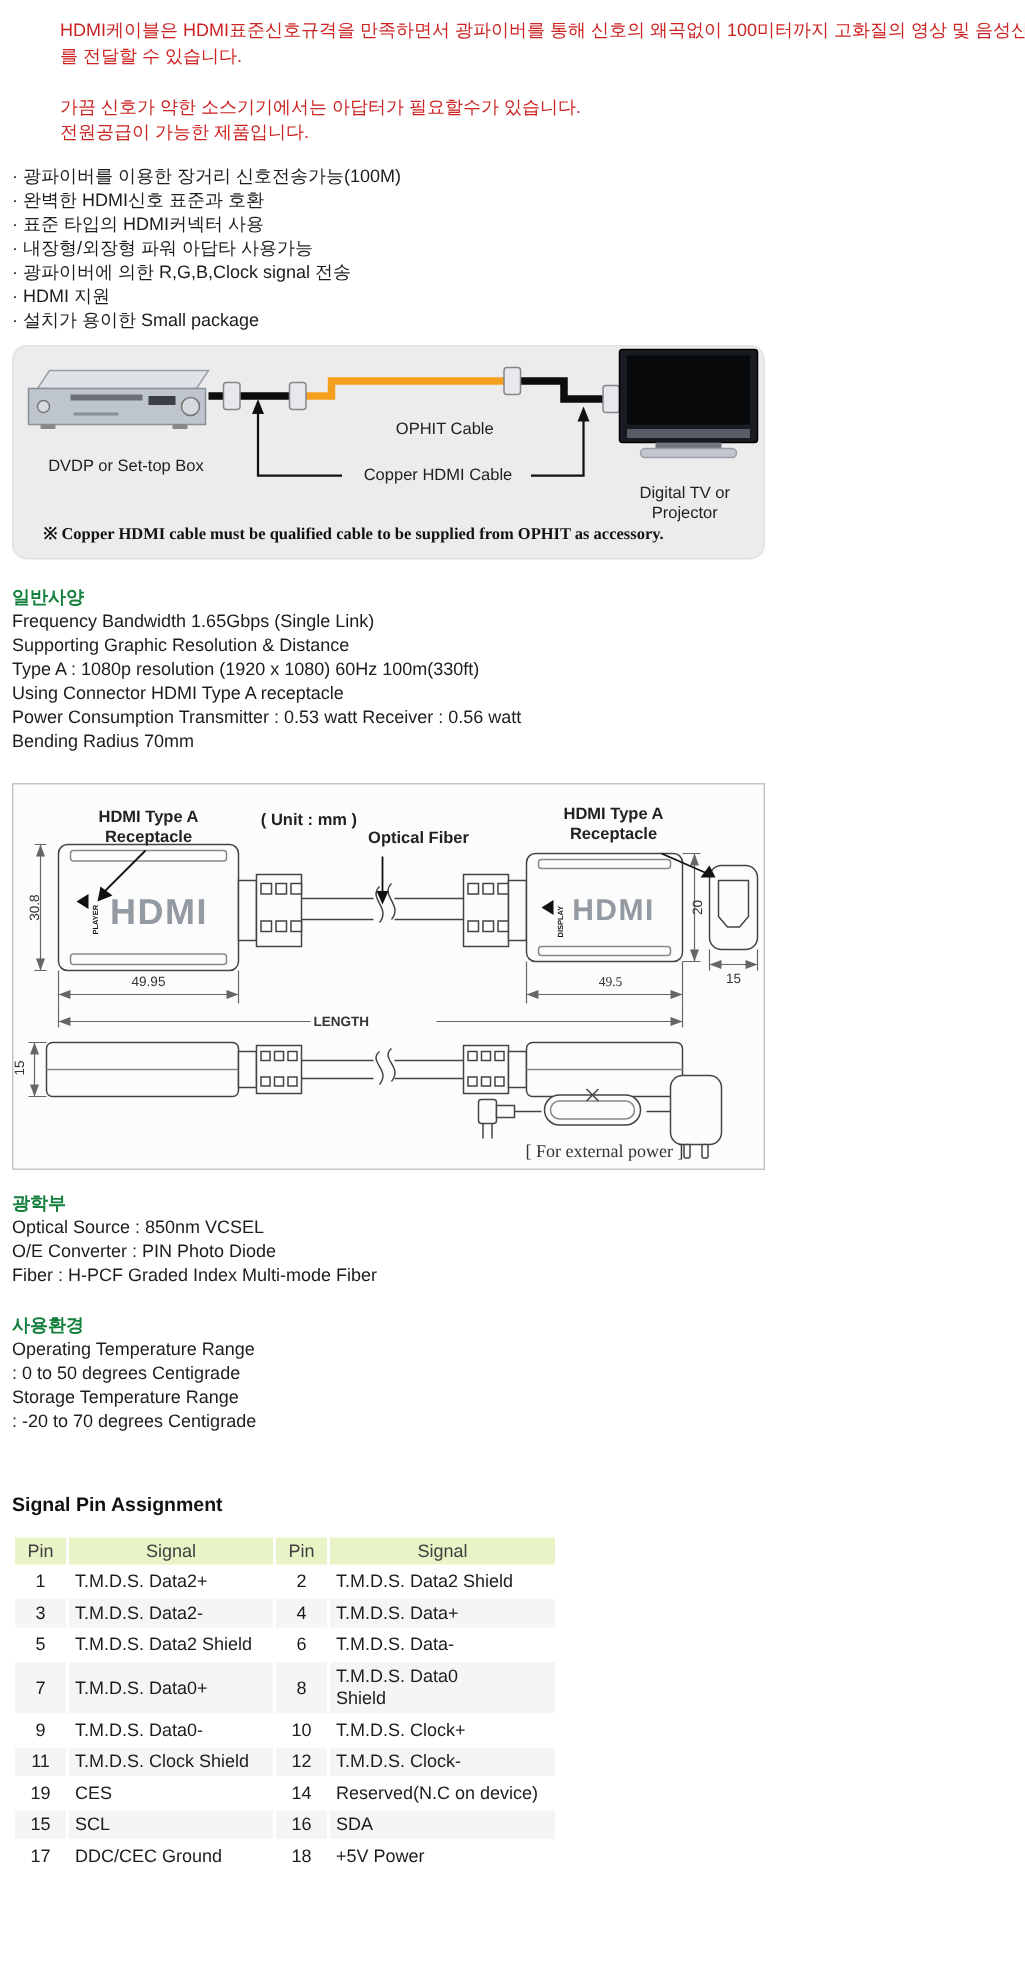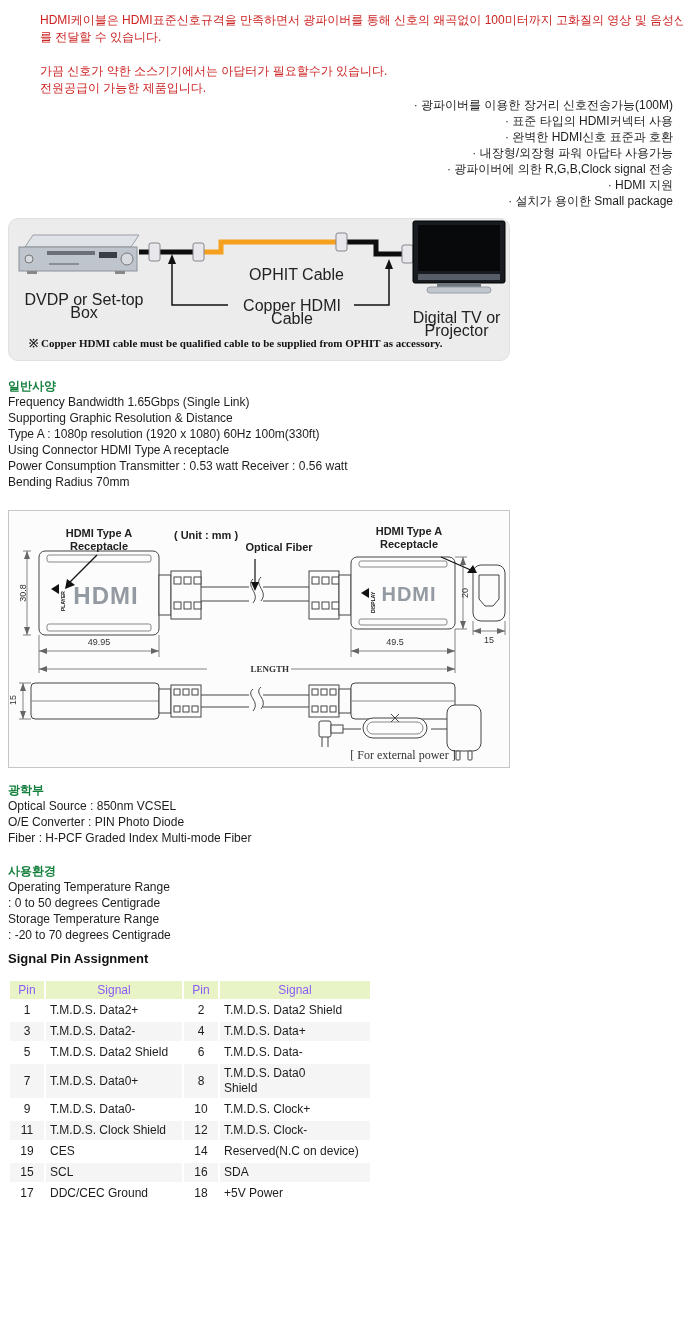--- a/index.html
+++ b/index.html
@@ -3,56 +3,56 @@
 <meta charset="utf-8">
 <style>
   html,body{margin:0;padding:0;}
   body{
     width:683px;height:1323px;overflow:hidden;background:#fff;
     font-family:"Liberation Sans",sans-serif;font-size:12px;color:#1c1c1c;
   }
   .content{padding:12px 10px 0 8px;}
   .red-para{color:#cc2222;line-height:17px;width:662px;margin-left:32px;}
   .red-gap{height:17px;}
-  .feature-list{line-height:16px;text-align:right;}
+  .feature-list{margin-top:12px;line-height:16px;}
   .ln{line-height:16px;}
   .sec-title{color:#15803d;font-weight:bold;line-height:16px;}
   .sec{margin-top:17px;}
 
   
   .fig1{
     position:relative;margin-top:9px;width:500px;height:141px;
     background:#ececec;border:1px solid #e0e0e0;border-radius:10px;
   }
-  .fig-label{position:absolute;font-size:16px;color:#222;text-align:center;line-height:13px;white-space:pre-line;}
+  .fig-label{position:absolute;font-size:11px;color:#222;text-align:center;line-height:13px;white-space:pre-line;}
   .fig1 .note{
     position:absolute;left:20px;top:116px;width:474px;
     font-family:"Liberation Serif",serif;font-weight:bold;font-size:11px;color:#111;text-align:left;
   }
 
   
   .fig2{
     position:relative;margin-top:20px;width:500px;height:256px;
     background:#fcfcfc;border:1px solid #c6c6c6;
   }
   .draw-label{position:absolute;font-size:11px;font-weight:bold;color:#222;text-align:center;line-height:13px;white-space:pre-line;}
   .dim{position:absolute;font-size:9px;color:#333;text-align:center;}
   .dim.rot{transform:rotate(-90deg);transform-origin:center;}
-  .length-label{position:absolute;font-size:9px;font-weight:bold;font-family:Liberation Serif, serif;color:#333;text-align:right;background:#fcfcfc;}
+  .length-label{position:absolute;font-size:9px;font-weight:bold;font-family:Liberation Sans, sans-serif;color:#333;text-align:left;background:#fcfcfc;}
   .power-label{position:absolute;font-family:"Liberation Serif",serif;font-size:12px;color:#333;text-align:center;}
 
   svg{position:absolute;left:0;top:0;}
   .hdmi-logo{font-family:"Liberation Sans",sans-serif;font-weight:bold;fill:#939aa1;letter-spacing:1px;}
   .marking{font-family:"Liberation Sans",sans-serif;font-size:5px;fill:#111;font-weight:bold;}
 
   
-  .pin-title{margin-top:8px;font-size:13px;font-weight:bold;color:#111;}
+  .pin-title{margin-top:40px;font-size:13px;font-weight:bold;color:#111;}
   table.pins{margin-top:13px;border-collapse:separate;border-spacing:2px;}
   table.pins th{
-    background:#e9f4c6;font-weight:normal;font-size:12px;color:#8b5cf6;
+    background:#e9f4c6;font-weight:normal;font-size:12px;color:#404040;
     padding:2px 3px;text-align:center;
   }
   table.pins td{padding:2px 4px;font-size:12px;line-height:15px;vertical-align:middle;background:#fff;}
   table.pins tr.alt td{background:#f5f5f5;}
   td.pin{text-align:center;width:26px;}
   td.sig{text-align:left;white-space:pre-line;}
   td.sig.c1{width:128px;}
   td.sig.c2{width:142px;}
 </style>
 </head>
@@ -60,22 +60,22 @@
 
 <div class="content">
 
   <div class="red-para">HDMI케이블은 HDMI표준신호규격을 만족하면서 광파이버를 통해 신호의 왜곡없이 100미터까지 고화질의 영상 및 음성신호를 전달할 수 있습니다.</div>
   <div class="red-gap"></div>
   <div class="red-para">가끔 신호가 약한 소스기기에서는 아답터가 필요할수가 있습니다.</div>
   <div class="red-para">전원공급이 가능한 제품입니다.</div>
 
   <div class="feature-list">
       <div class="ln">· 광파이버를 이용한 장거리 신호전송가능(100M)</div>
+      <div class="ln">· 완벽한 HDMI신호 표준과 호환</div>
       <div class="ln">· 표준 타입의 HDMI커넥터 사용</div>
-      <div class="ln">· 완벽한 HDMI신호 표준과 호환</div>
       <div class="ln">· 내장형/외장형 파워 아답타 사용가능</div>
       <div class="ln">· 광파이버에 의한 R,G,B,Clock signal 전송</div>
       <div class="ln">· HDMI 지원</div>
       <div class="ln">· 설치가 용이한 Small package</div>
     </div>
 
   <div class="fig1">
     <svg width="500" height="141" viewBox="0 0 500 141">
 
       <g>
@@ -268,21 +268,21 @@
     </svg>
     <div class="draw-label" style="left:30px;top:16px;width:120px;">HDMI Type A
 Receptacle</div>
     <div class="draw-label" style="left:152px;top:18px;width:90px;">( Unit : mm )</div>
     <div class="draw-label" style="left:225px;top:30px;width:90px;">Optical Fiber</div>
     <div class="draw-label" style="left:340px;top:14px;width:120px;">HDMI Type A
 Receptacle</div>
     <div class="dim rot" style="left:-6px;top:77px;width:40px;">30.8</div>
     <div class="dim" style="left:40px;top:126px;width:100px;">49.95</div>
     <div class="length-label" style="left:200px;top:153px;width:80px;">LENGTH</div>
-    <div class="dim" style="left:336px;top:126px;width:100px;">49.5</div>
+    <div class="dim" style="left:348px;top:126px;width:100px;font-family:Liberation Serif, serif;">49.5</div>
     <div class="dim rot" style="left:436px;top:77px;width:40px;">20</div>
     <div class="dim" style="left:460px;top:124px;width:40px;">15</div>
     <div class="dim rot" style="left:-16px;top:184px;width:40px;">15</div>
     <div class="power-label" style="left:322px;top:237px;width:144px;">[ For external power ]</div>
   </div>
 
   <div class="sec" style="margin-top:14px;">
     <div class="sec-title">광학부</div>
     <div>
         <div class="ln">Optical Source : 850nm VCSEL</div>

